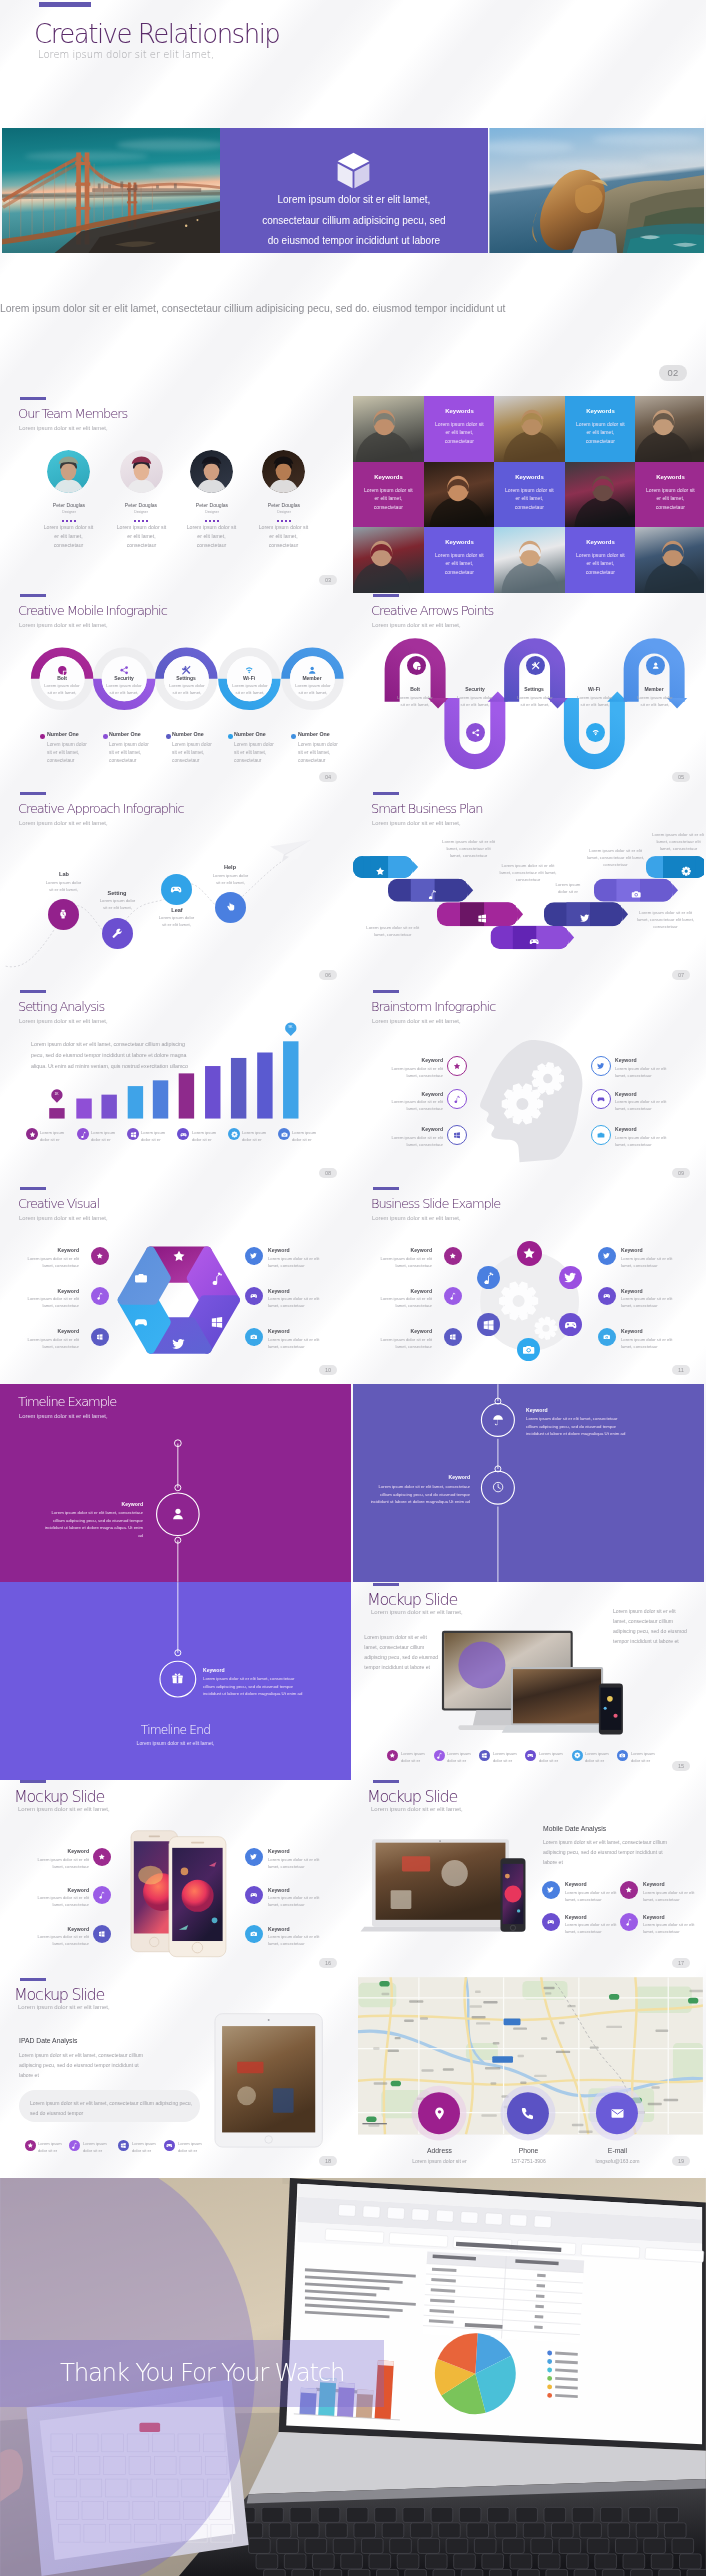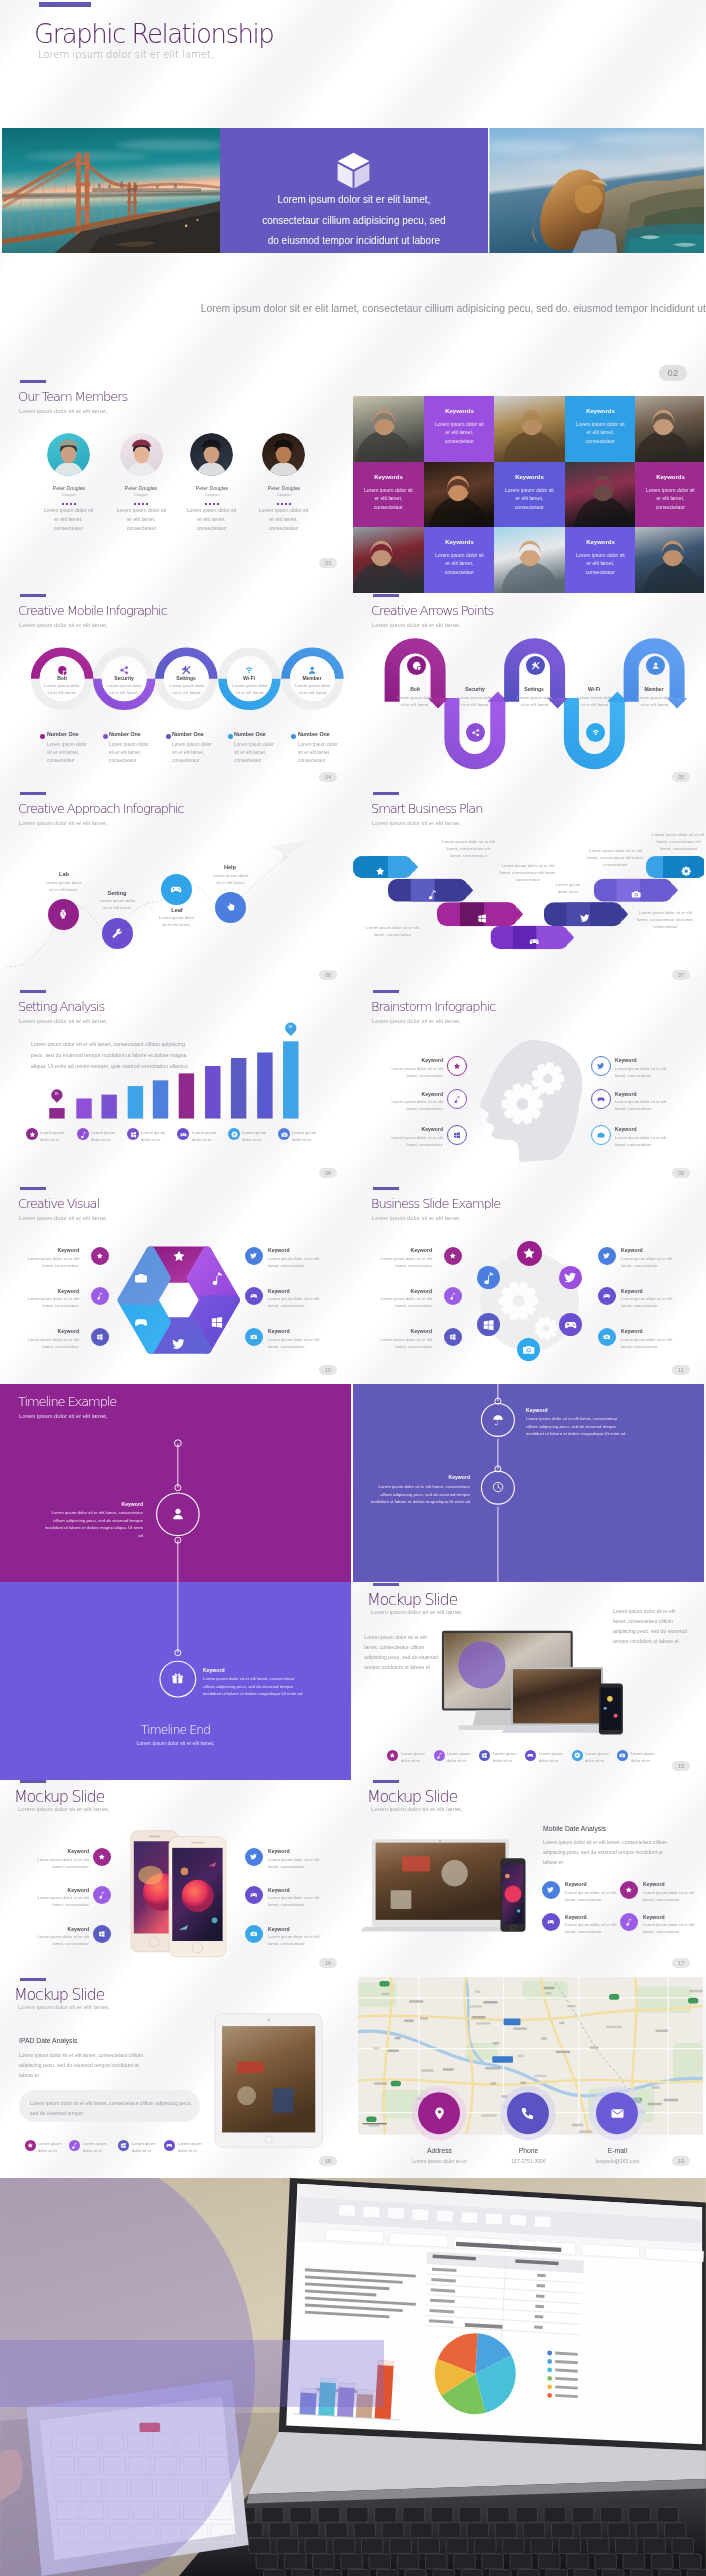--- a/index.html
+++ b/index.html
@@ -33,21 +33,21 @@
   
   #hero { position:absolute; left:1.9px; top:128px; width:702px; height:125px; overflow:hidden; }
   .hero-img { position:absolute; top:0; height:125px; overflow:hidden;}
   #hero-left { left:0; width:218px; }
   #hero-right { left:487px; width:216px; }
   #hero-mid { position:absolute; left:218px; top:0; width:268px; height:125px; background:#6558be; }
   #hero-cube { position:absolute; left:330px; top:21px; width:43px; height:43px; }
   .hero-line { position:absolute; width:268px; left:218px; text-align:center; color:#fff; font-size:10px; }
 
   
-  .intro-line { position:absolute; width:706px; text-align:right; font-size:10.4px; color:#8e8e94; }
+  .intro-line { position:absolute; width:706px; text-align:left; font-size:10.4px; color:#8e8e94; }
   #pg02 { position:absolute; left:659px; top:365px; width:28px; height:16px; border-radius:8.5px;
           background:#e1e1e3; color:#8b8b8f; font-size:9.4px; text-align:center; line-height:16px; letter-spacing:0.4px;}
 
   
   .slide { position:absolute; width:351px; height:197px; overflow:hidden; }
   .slide.l { left:0; }
   .slide.r { left:353px; }
   .s-bar { position:absolute; left:20px; top:0.9px; width:26px; height:2.8px; background:#6358b0; }
   .s-title { position:absolute; left:18px; top:10.4px; font-size:13px; color:#5b2c6a; font-family:"DejaVu Sans",sans-serif; font-weight:200; letter-spacing:-1.1px; white-space:nowrap;}
   .s-sub { position:absolute; left:19px; top:29px; font-size:5.8px; color:#a8a8ae; }
@@ -151,21 +151,21 @@
 
 </style>
 </head>
 <body>
 
 <div class="page">
   <div class="bgstripes stripes"></div>
   <div class="content" id="content">
 
   <div id="hdr-bar"></div>
-  <div id="hdr-title">Graphic Relationship</div>
+  <div id="hdr-title">Creative Relationship</div>
   <div id="hdr-sub">Lorem ipsum dolor sit er elit lamet,</div>
 
   <div id="hero">
     <div class="hero-img" id="hero-left">
       <svg width="218" height="125" viewBox="0 0 232 133">
         <defs>
           <linearGradient id="hg1" x1="0" y1="0" x2="0.1" y2="1">
             <stop offset="0%" stop-color="#0d6b76"></stop>
                 <stop offset="34%" stop-color="#1c8c94"></stop>
             <stop offset="46%" stop-color="#7ab0ad"></stop>
@@ -283,21 +283,21 @@
         <path d="M98 110 q24 -7 36 3 l2 20 l-48 0 Z" fill="#7a8ea8"></path>
         <path d="M62 72 q-13 13 -16 34 q-2 11 5 16 q-13 -22 11 -50 Z" fill="#c08a45" opacity=".8"></path>
         <path d="M108 56 q14 -4 18 6 q-10 -5 -18 -6 Z" fill="#eabd72" opacity=".7"></path>
       </svg>
     </div>
   </div>
   </div>
 
   <div class="intro-line" style="top:303px">Lorem ipsum dolor sit er elit lamet, consectetaur cillium adipisicing pecu, sed do. eiusmod tempor incididunt ut</div>
   <div id="pg02">02</div>
-<div class="slide l" style="top:379px">
+<div class="slide l" style="top:396px">
 <div class="slide-bg stripes"></div>
 <div class="s-bar"></div>
 <div class="s-title">Our Team Members</div>
 <div class="s-sub">Lorem ipsum dolor sit er elit lamet,</div>
 <div class="avatar" style="left:47px;top:54px">
 <svg width="43" height="43" viewBox="0 0 46 46">
           <defs>
             <clipPath id="avc0">
               <circle cx="23" cy="23" r="23"></circle>
             </clipPath>
@@ -1988,16 +1988,17 @@
 <rect x="116.0" y="368.0" width="23" height="19" fill="none" stroke="#e2e0ea" stroke-width="0.6"></rect>
 <rect x="143.0" y="368.0" width="23" height="19" fill="none" stroke="#e2e0ea" stroke-width="0.6"></rect>
 <rect x="170.0" y="368.0" width="23" height="19" fill="none" stroke="#e2e0ea" stroke-width="0.6"></rect>
 <rect x="197.0" y="368.0" width="23" height="19" fill="none" stroke="#e2e0ea" stroke-width="0.6"></rect>
 <rect x="224.0" y="368.0" width="23" height="19" fill="none" stroke="#e2e0ea" stroke-width="0.6"></rect>
 <rect x="148" y="260" width="22" height="10" rx="2" fill="#e0566a"></rect>
 <path d="M0 292 C22 278 30 306 20 330 L0 344 Z" fill="#dcb79c"></path>
 </svg>
 <div class="fo-overlay"></div>
 <div class="fo-band"></div>
+<div class="fo-title">Thank You For Your Watch</div>
 </div>
 
 </div>
 
 
 </body></html>

